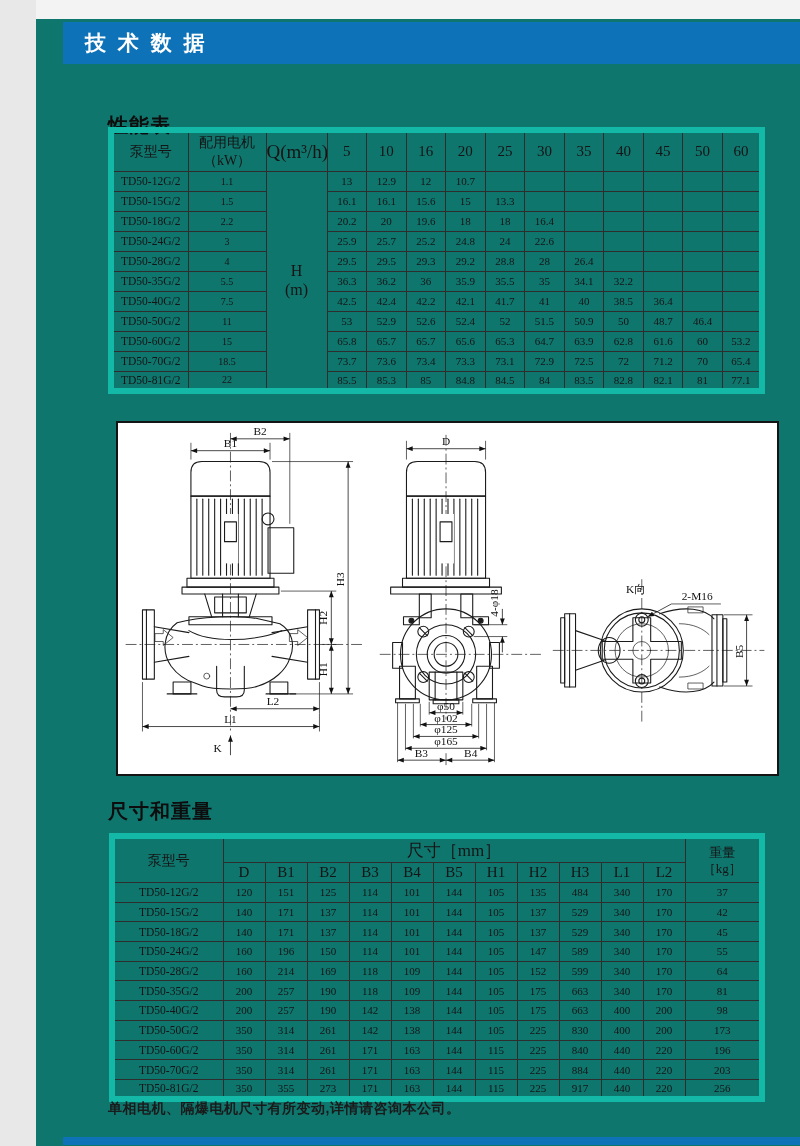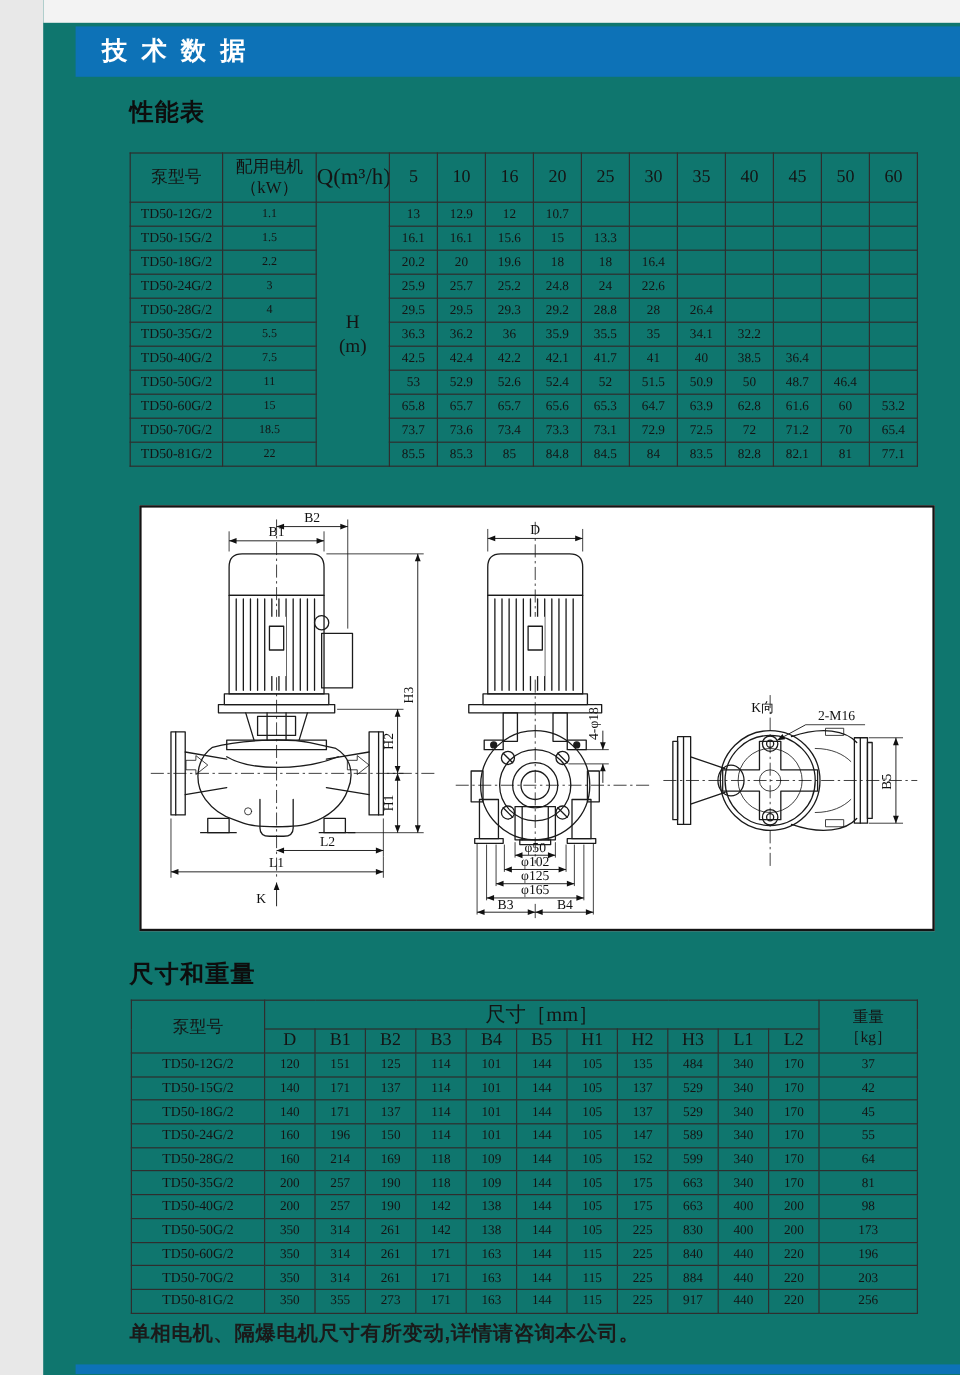--- a/index.html
+++ b/index.html
@@ -5,25 +5,25 @@
   html,body{margin:0;padding:0;background:#e8e8e8;}
   #page{position:relative;width:800px;height:1146px;background:#0f766e;overflow:hidden;
         font-family:"Liberation Sans",sans-serif;color:#111;margin-left:36px;}
   #topstrip{position:absolute;left:0;top:0;width:800px;height:19px;background:#f3f3f3;}
   
   #banner{position:absolute;left:27px;top:22px;width:759px;height:42px;background:#0d72b7;}
   #banner .t{color:#fff;font-size:21px;font-weight:bold;letter-spacing:3px;line-height:42px;padding-left:22px;}
   #bottombar{position:absolute;left:27px;top:1137px;width:759px;height:8px;background:#0d72b7;}
   
   .sect{position:absolute;left:72px;font-size:20px;font-weight:bold;color:#0d0d0d;letter-spacing:1px;}
-  #perf-title{top:80px;}
+  #perf-title{top:112px;}
   #dims-title{top:798px;}
   
   .tbl{border-collapse:collapse;table-layout:fixed;font-family:"Liberation Serif",serif;color:#141414;
-       border:1px solid #14b8a6;}
+       border:6px solid #14b8a6;}
   .tbl th,.tbl td{border:1px solid #2e2e2e;text-align:center;vertical-align:middle;padding:0;overflow:hidden;
        font-weight:400;}
   #perf{position:absolute;left:72px;top:127px;width:657px;}
   #perf thead tr{height:41px;}
   #perf tbody tr{height:20px;}
   #perf .ch-head{font-size:14px;}
   .q-head{font-size:19px;}
   .flowh{font-size:15px;}
   .model-cell{font-size:11.5px;}
   .power-cell{font-size:10px;}
@@ -40,21 +40,21 @@
   #drawbox{position:absolute;left:80px;top:421px;width:663px;height:355px;border:2px solid #141414;
            box-sizing:border-box;background:#fff;}
   #drawbox svg{display:block;width:100%;height:100%;}
   .draw{fill:none;stroke:#1b1b1b;stroke-width:1.1;stroke-linejoin:round;stroke-linecap:round;}
   .thin{fill:none;stroke:#1b1b1b;stroke-width:0.7;}
   .dim{fill:none;stroke:#1b1b1b;stroke-width:0.8;}
   .cl{fill:none;stroke:#1b1b1b;stroke-width:0.7;stroke-dasharray:11 3 2 3;}
   .wfill{fill:#ffffff;stroke:none;}
   .lbl{font:11.5px "Liberation Serif",serif;fill:#111;}
   
-  #footer{position:absolute;left:72px;top:1100px;font-size:17px;font-weight:bold;letter-spacing:0.5px;color:#1a1a1a;}
+  #footer{position:absolute;left:72px;top:1100px;font-size:14px;font-weight:bold;letter-spacing:0.5px;color:#1a1a1a;}
 </style>
 </head>
 <body>
 
 <div id="page">
   <div id="topstrip"></div>
 
   <div id="banner">
     <div class="t">技 术 数 据</div>
   </div>

